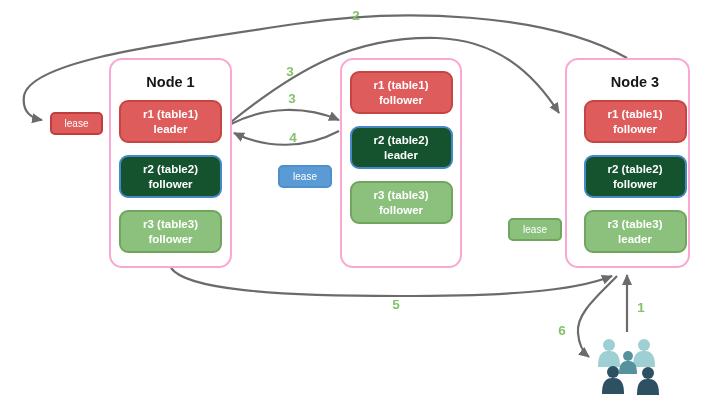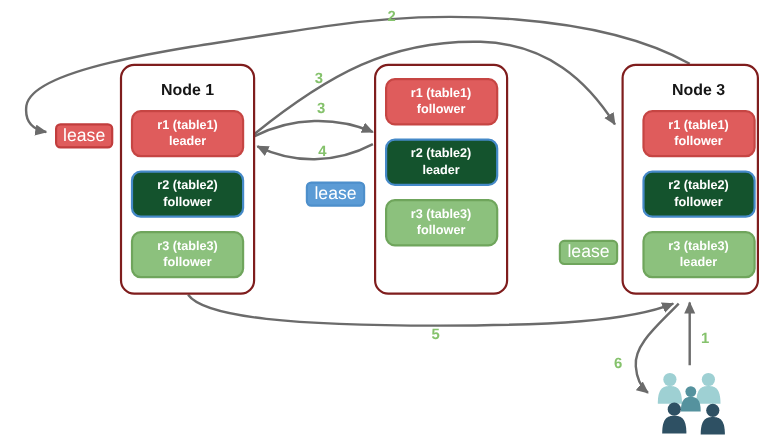--- a/index.html
+++ b/index.html
@@ -5,21 +5,21 @@
   html,body{margin:0;padding:0;background:#fff;}
   .canvas{
     position:relative;width:704px;height:405px;background:#ffffff;
     font-family:"Liberation Sans","DejaVu Sans",sans-serif;overflow:hidden;
   }
   .arrows{position:absolute;left:0;top:0;width:704px;height:405px;}
 
   
   .node{
     position:absolute;top:58px;height:210px;background:#fff;
-    border:2px solid #7f1d1d;border-radius:13px;box-sizing:border-box;
+    border:2px solid #f9a8d4;border-radius:13px;box-sizing:border-box;
     padding-top:11px;
   }
   #node1{left:109px;width:123px;}
   #node2{left:340px;width:122px;}
   #node3{left:565px;width:125px;padding-left:15px;}
   .node-title{
     text-align:center;font-weight:bold;font-size:14.5px;color:#161616;
     height:29px;line-height:22px;
   }
   .replica{
@@ -28,21 +28,21 @@
     display:flex;flex-direction:column;align-items:center;justify-content:center;
     box-sizing:border-box;
     font-weight:bold;
   }
   .replica.red{background:#df5c5c;border:2px solid #c64543;}
   .replica.blue{background:#14532d;border:2px solid #4589c8;}
   .replica.green{background:#8cc17d;border:2px solid #6fa55c;}
 
   
   .lease{
-    position:absolute;height:23px;border-radius:5px;color:#fff;font-size:16px;
+    position:absolute;height:23px;border-radius:5px;color:#fff;font-size:10px;
     display:flex;align-items:center;justify-content:center;box-sizing:border-box;
   }
   #lease-red{left:50px;top:112px;width:53px;background:#df5c5c;border:2px solid #c13d3d;}
   #lease-blue{left:278px;top:165px;width:54px;background:#5b9bd5;border:2px solid #4d8fcb;}
   #lease-green{left:508px;top:218px;width:54px;background:#8cc17d;border:2px solid #6fa55c;}
 
   
   .step{
     position:absolute;transform:translate(-50%,-50%);
     color:#85c26c;font-weight:bold;font-size:13.5px;

